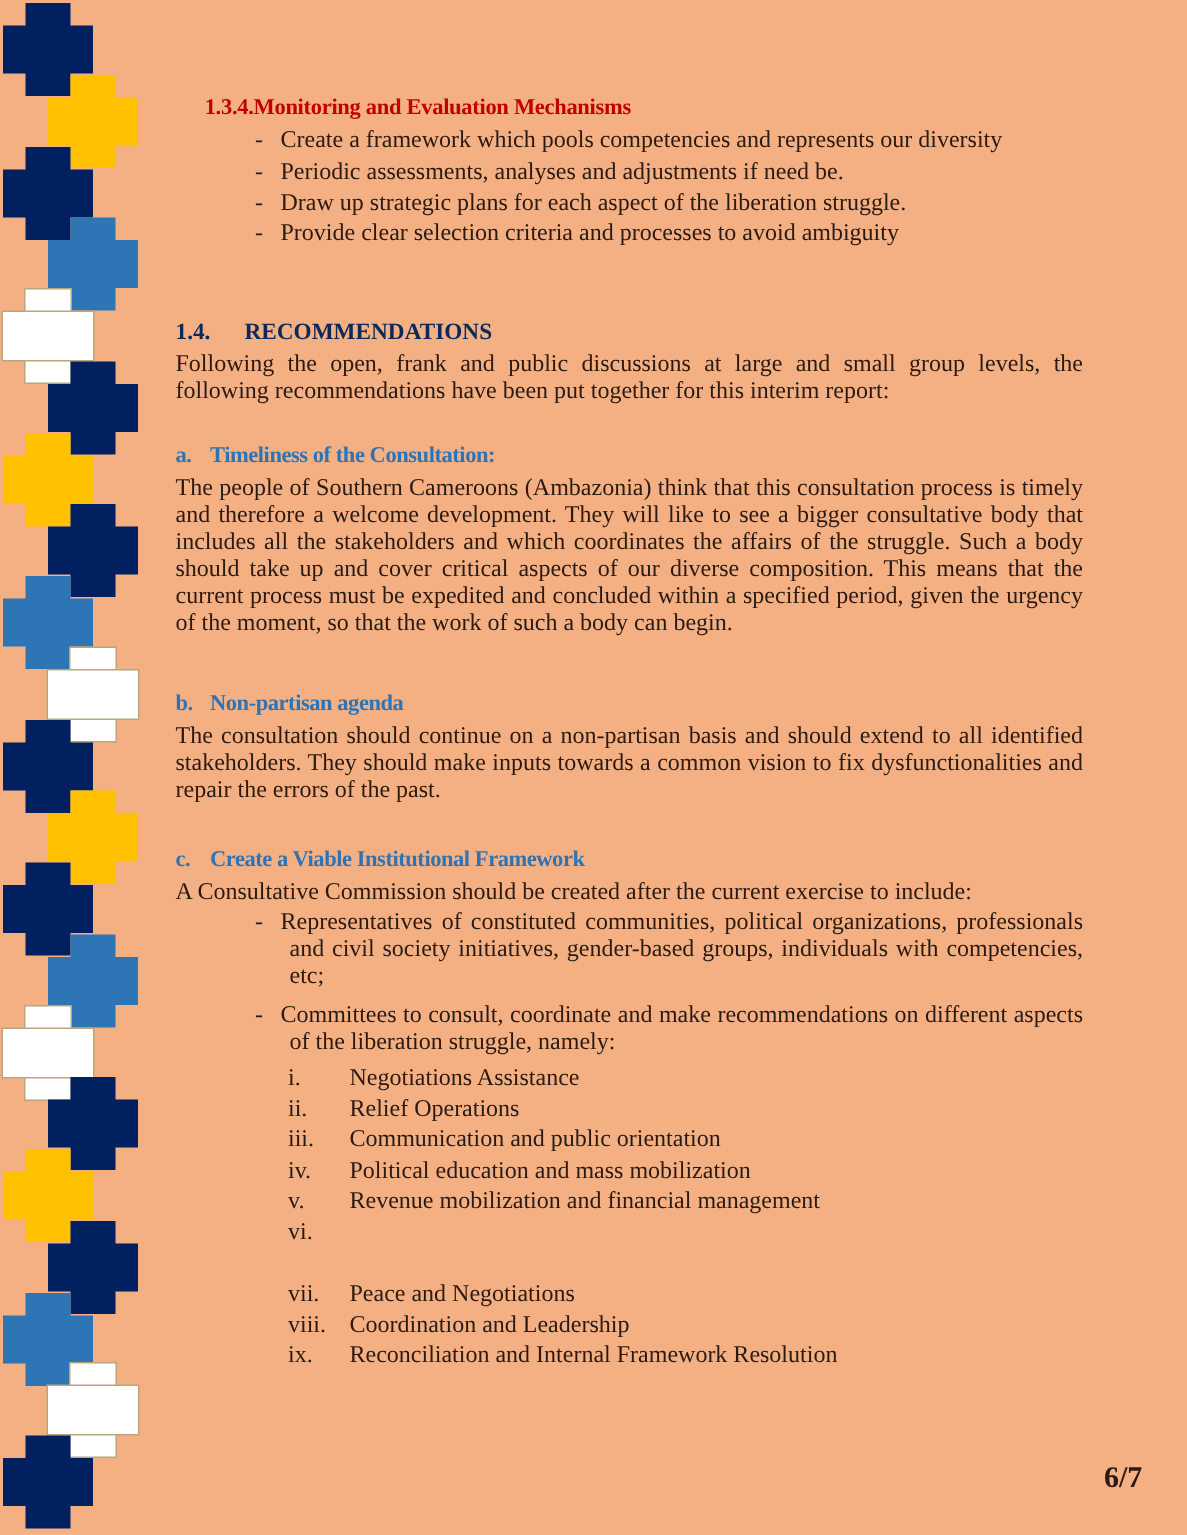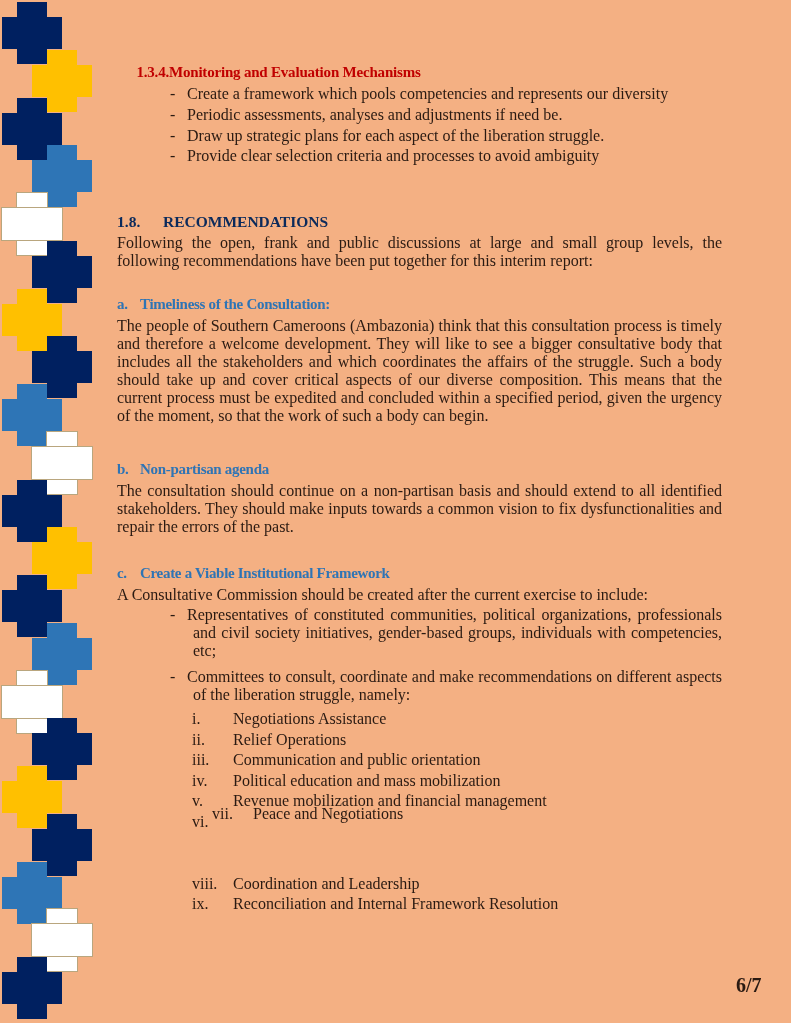--- a/index.html
+++ b/index.html
@@ -125,21 +125,21 @@
 
 <div class="h-red">
   <span class="num">1.3.4.</span><span>Monitoring and Evaluation Mechanisms</span>
 </div>
 <div class="bul" style="top:85px"><span class="dash">-</span><span>Create a framework which pools competencies and represents our diversity</span></div>
 <div class="bul" style="top:106px"><span class="dash">-</span><span>Periodic assessments, analyses and adjustments if need be.</span></div>
 <div class="bul" style="top:127px"><span class="dash">-</span><span>Draw up strategic plans for each aspect of the liberation struggle.</span></div>
 <div class="bul" style="top:147px"><span class="dash">-</span><span>Provide clear selection criteria and processes to avoid ambiguity</span></div>
 
 <div class="h-navy">
-  <span class="num">1.8.</span><span>RECOMMENDATIONS</span>
+  <span class="num">1.4.</span><span>RECOMMENDATIONS</span>
 </div>
 <div class="para" style="top:234px">Following the open, frank and public discussions at large and small group levels, the following recommendations have been put together for this interim report:</div>
 
 <div class="h-blue" style="top:296px">
   <span class="lt">a.</span><span>Timeliness of the Consultation:</span>
 </div>
 <div class="para" style="top:317px">The people of Southern Cameroons (Ambazonia) think that this consultation process is timely and therefore a welcome development. They will like to see a bigger consultative body that includes all the stakeholders and which coordinates the affairs of the struggle. Such a body should take up and cover critical aspects of our diverse composition. This means that the current process must be expedited and concluded within a specified period, given the urgency of the moment, so that the work of such a body can begin.</div>
 
 <div class="h-blue" style="top:461px">
   <span class="lt">b.</span><span>Non-partisan agenda</span>
@@ -177,21 +177,21 @@
       <span class="n">iv.</span>
       <span class="txt">Political education and mass mobilization</span>
     </div>
     <div class="rom" style="top: 792.4px;">
       <span class="n">v.</span>
       <span class="txt">Revenue mobilization and financial management</span>
     </div>
     <div class="rom" style="top: 813px;">
       <span class="n">vi.</span>
     </div>
-    <div class="rom" style="top: 805px; margin-left: 20px;">
+    <div class="rom" style="top: 854px;">
       <span class="n">vii.</span>
       <span class="txt">Peace and Negotiations</span>
     </div>
     <div class="rom" style="top: 874.8px;">
       <span class="n">viii.</span>
       <span class="txt">Coordination and Leadership</span>
     </div>
     <div class="rom" style="top: 895.4px;">
       <span class="n">ix.</span>
       <span class="txt">Reconciliation and Internal Framework Resolution</span>

